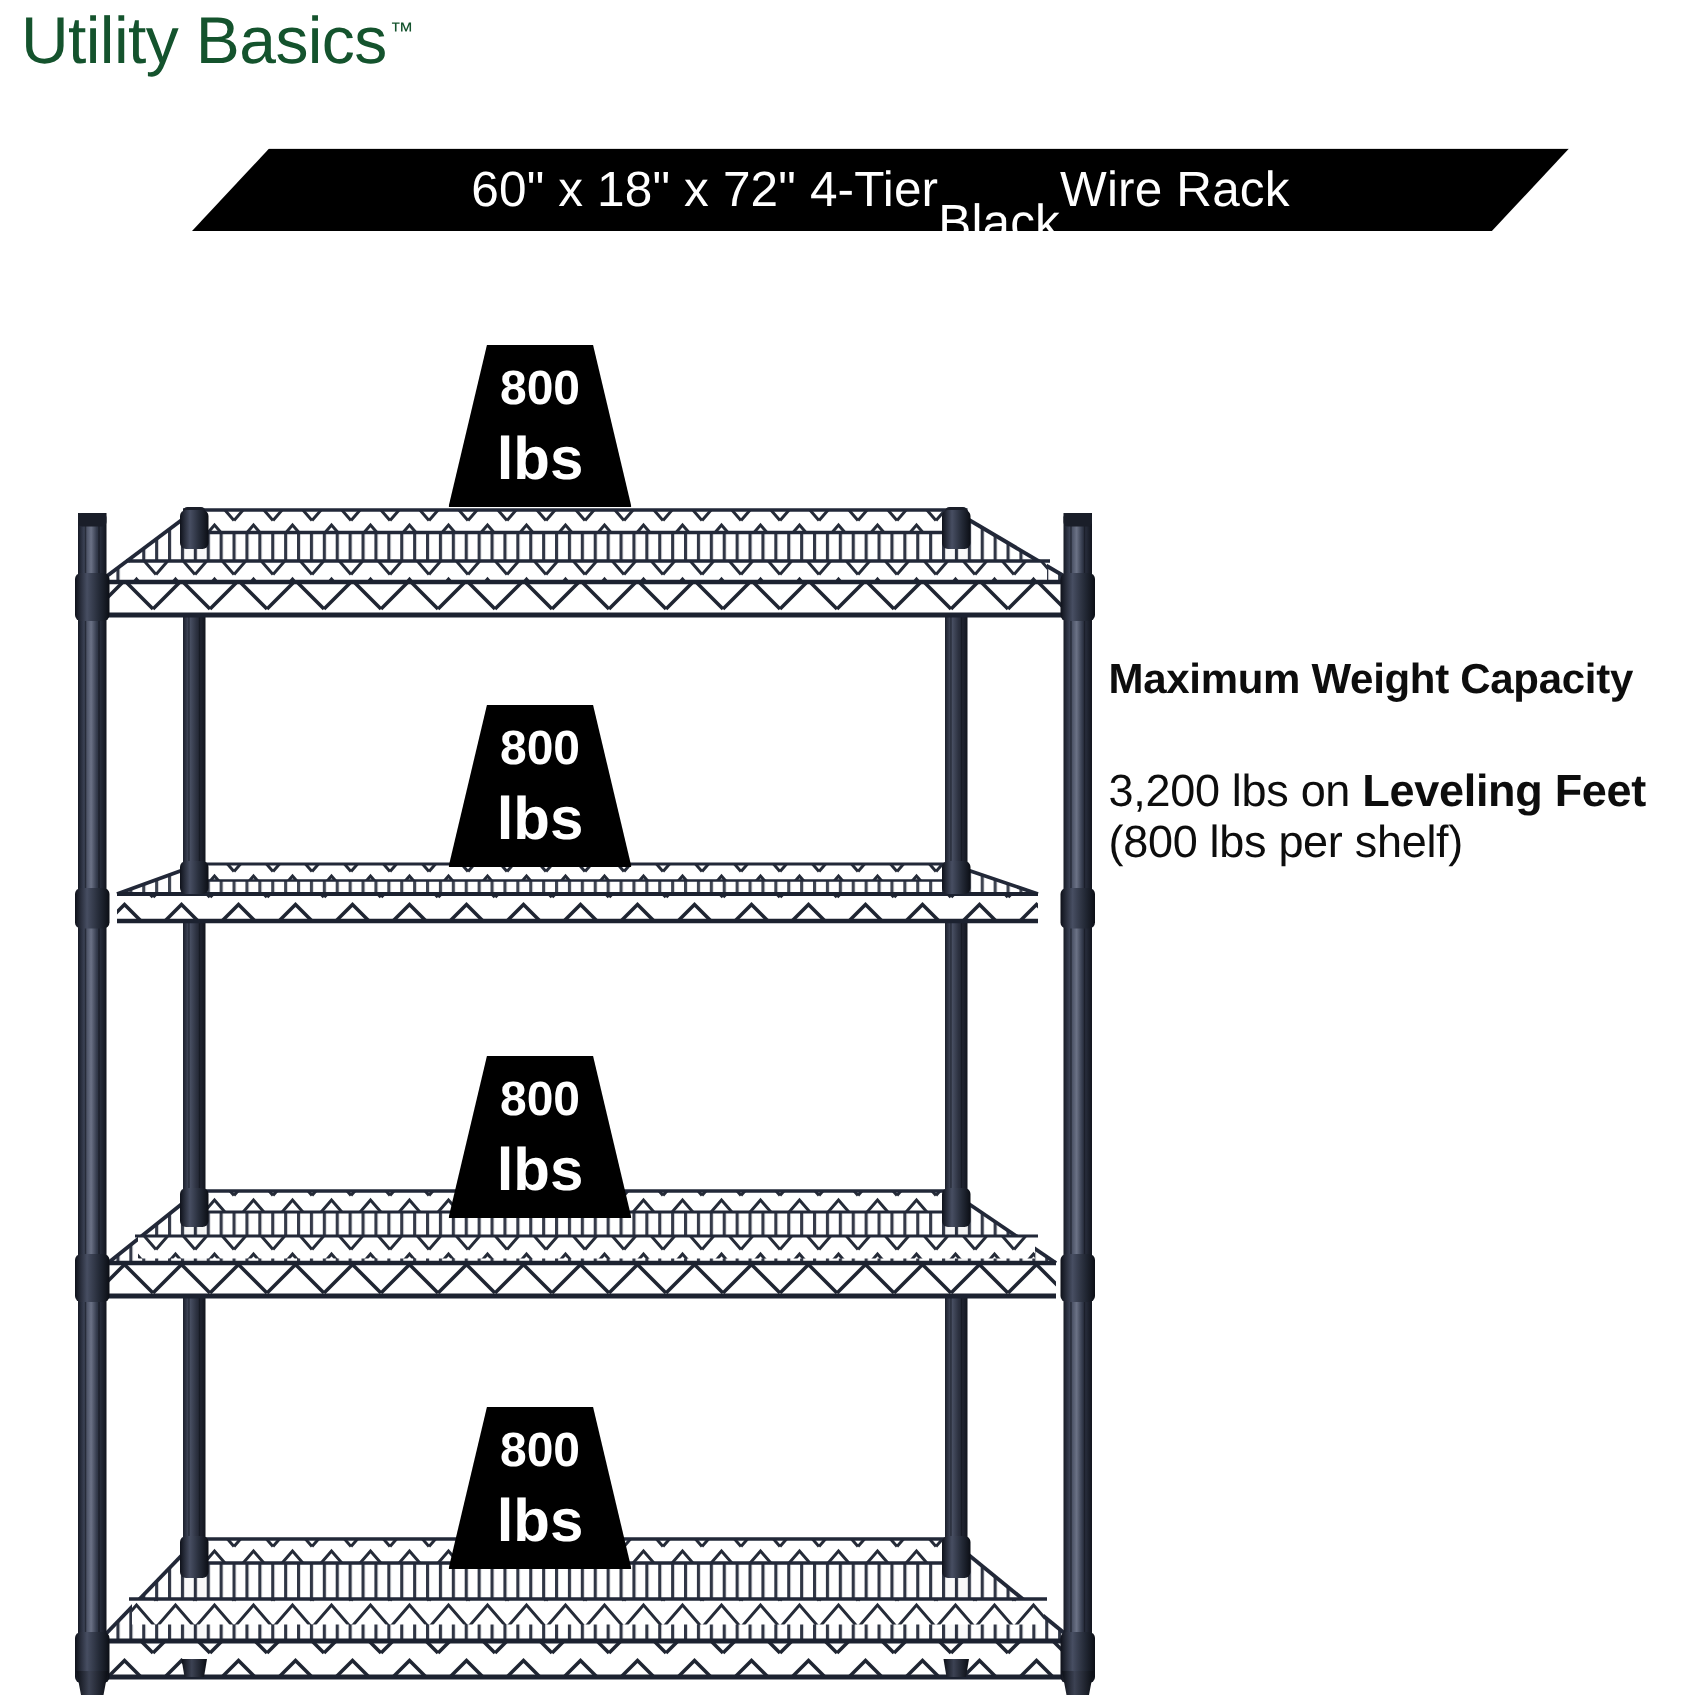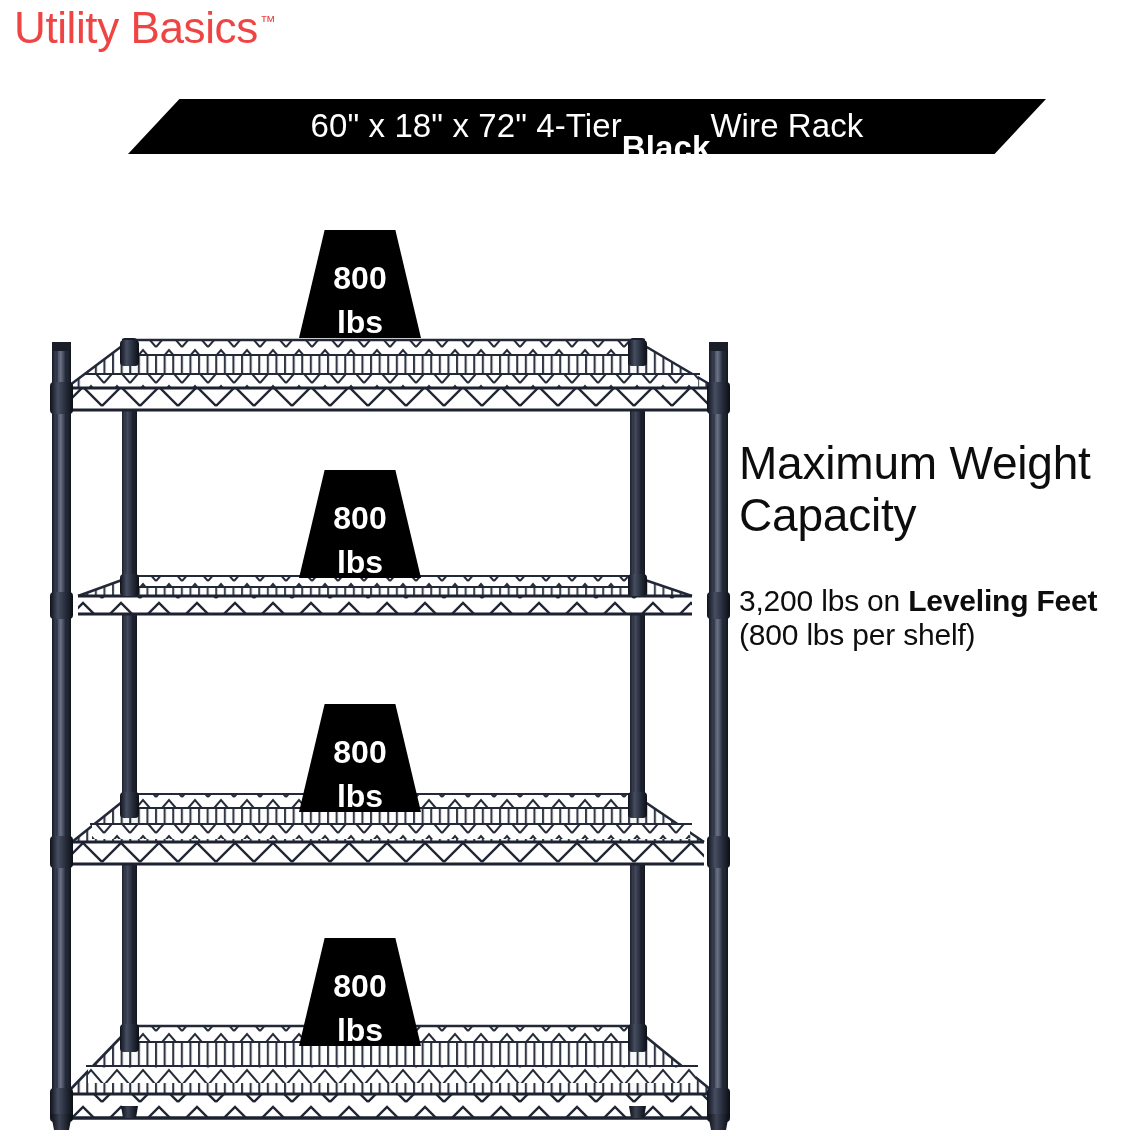--- a/index.html
+++ b/index.html
@@ -18,21 +18,21 @@
 
   
   #brand {
     position: absolute;
     left: 14px;
     top: 6px;
     font-size: 44px;
     line-height: 1.0;
     font-weight: 400;
     letter-spacing: -0.4px;
-    color: #ef4444;
+    color: #14532d;
     white-space: nowrap;
   }
   #brand .tm {
     font-size: 16px;
     vertical-align: super;
     letter-spacing: 0;
     margin-left: 2px;
   }
 
   
@@ -55,65 +55,65 @@
     display: flex;
     align-items: center;
     justify-content: center;
     color: #ffffff;
     font-size: 33px;
     line-height: 1;
     letter-spacing: 0.1px;
     white-space: nowrap;
     padding-bottom: 2px;
   }
-  #banner-text .b { font-weight: 700; margin-top: 44px; }
+  #banner-text .b { font-weight: 400; margin-top: 44px; }
 
   
   #rack {
     position: absolute;
     left: 26px;
     top: 312px;
     width: 712px;
     height: 820px;
   }
 
   
   .badge {
     position: absolute;
     width: 122px;
     height: 108px;
     background: #000000;
     clip-path: polygon(21% 0%, 79% 0%, 100% 100%, 0% 100%);
     display: flex;
     flex-direction: column;
     align-items: center;
-    justify-content: flex-end;
+    justify-content: center;
     color: #ffffff;
     font-weight: 700;
     line-height: 1.0;
   }
   .badge .num { font-size: 32px; margin-bottom: 12px; }
-  .badge .unit { font-size: 32px; }
+  .badge .unit { font-size: 40px; }
 
   #badge-1 { left: 299px; top: 230px; }
   #badge-2 { left: 299px; top: 470px; }
   #badge-3 { left: 299px; top: 704px; }
   #badge-4 { left: 299px; top: 938px; }
 
   
   #copy {
     position: absolute;
     left: 739px;
     top: 437px;
     width: 394px;
   }
   #copy .heading {
-    font-size: 46px;
+    font-size: 28px;
     line-height: 1.14;
-    font-weight: 400;
+    font-weight: 700;
     letter-spacing: -0.2px;
     margin: 0 0 42px 0;
   }
   #copy .para {
     font-size: 30px;
     line-height: 1.14;
     font-weight: 400;
     letter-spacing: -0.2px;
     margin: 0 0 42px 0;
   }

